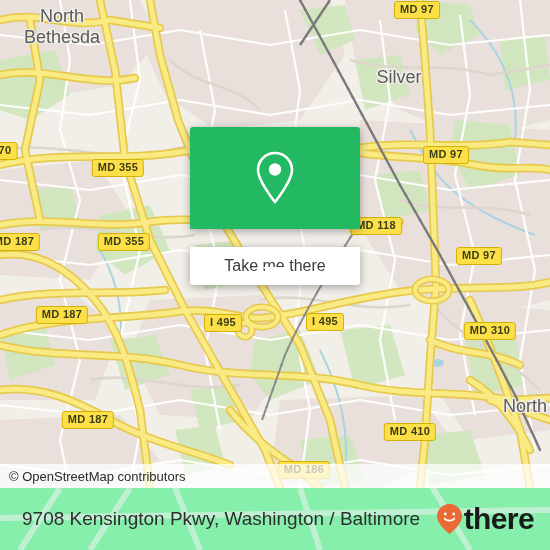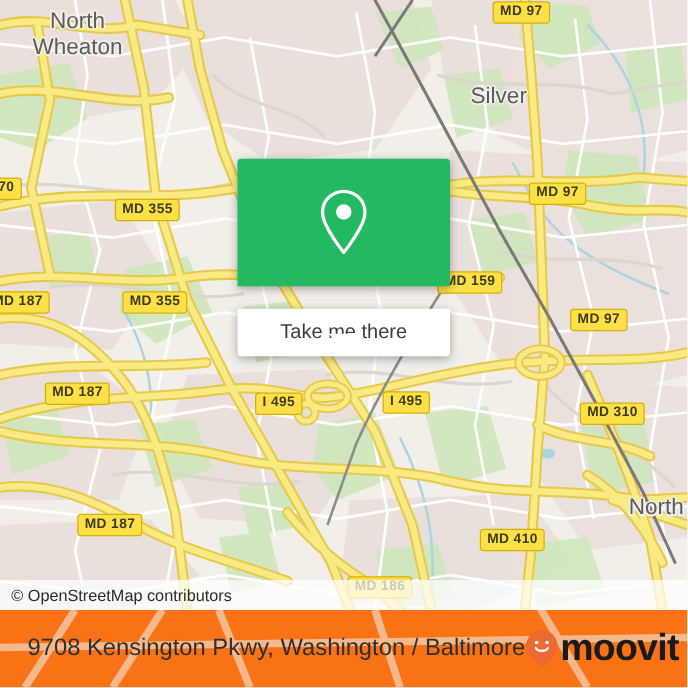--- a/index.html
+++ b/index.html
@@ -88,21 +88,21 @@
     display:flex; align-items:center;
     padding-left:9px;
     color:#2b2b2b;
     font-size:13px;
   }
 
   
   .footer {
     position:absolute; left:0; top:488px;
     width:550px; height:62px;
-    background:#f97316;
+    background:#86efac;
     display:flex; align-items:center; justify-content:space-between;
     padding:0 16px 0 22px;
     overflow:hidden;
   }
   .footer-watermark {
     position:absolute; left:0; top:0; width:550px; height:62px;
     opacity:.55; pointer-events:none;
   }
   .footer-address {
     position:relative;
@@ -279,32 +279,32 @@
           <path d="M355,230 C330,270 305,310 285,355 L262,420"></path>
         </g>
         <g stroke="#8c8c8c" stroke-width="2" stroke-dasharray="1 8" stroke-linecap="round" fill="none">
           <path d="M355,230 C330,270 305,310 285,355 L262,420"></path>
         </g>
       </g>
     </svg>
 
     <div class="place two-line" style="left:62px; top:27px;">
       <div>North</div>
-      <div>Wheaton</div>
+      <div>Bethesda</div>
     </div>
     <div class="place" style="left:399px; top:77px;">Silver</div>
     <div class="place" style="left:525px; top:406px;">North</div>
 
     <div class="shield" style="left:417px; top:10px;">MD 97</div>
     <div class="shield" style="left:446px; top:155px;">MD 97</div>
     <div class="shield" style="left:5px;   top:151px;">70</div>
     <div class="shield" style="left:118px; top:168px;">MD 355</div>
     <div class="shield" style="left:14px;  top:242px;">MD 187</div>
     <div class="shield" style="left:124px; top:242px;">MD 355</div>
-    <div class="shield" style="left:376px; top:226px;">MD 159</div>
+    <div class="shield" style="left:376px; top:226px;">MD 118</div>
     <div class="shield" style="left:479px; top:256px;">MD 97</div>
     <div class="shield" style="left:62px;  top:315px;">MD 187</div>
     <div class="shield" style="left:223px; top:323px;">I 495</div>
     <div class="shield" style="left:325px; top:322px;">I 495</div>
     <div class="shield" style="left:490px; top:331px;">MD 310</div>
     <div class="shield" style="left:88px;  top:420px;">MD 187</div>
     <div class="shield" style="left:410px; top:432px;">MD 410</div>
     <div class="shield" style="left:304px; top:470px;">MD 186</div>
 
     <div class="popup">
@@ -339,17 +339,17 @@
 
     <div class="footer-address">9708 Kensington Pkwy, Washington / Baltimore</div>
 
     <div class="brand">
       <svg class="brand-mark" viewBox="0 0 27 32">
         <path d="M13.5 1 C6.6 1 1 6.6 1 13.5 C1 21.5 13.5 31 13.5 31 C13.5 31 26 21.5 26 13.5 C26 6.6 20.4 1 13.5 1 Z" fill="#eb6a33"></path>
         <circle cx="9.3" cy="11" r="1.45" fill="#ffffff"></circle>
         <circle cx="17.7" cy="11" r="1.45" fill="#ffffff"></circle>
         <path d="M8.6 15.4 C10.3 18.4 16.7 18.4 18.4 15.4" fill="none" stroke="#ffffff" stroke-width="1.7" stroke-linecap="round"></path>
       </svg>
-      <span class="brand-word">moovit</span>
+      <span class="brand-word">there</span>
     </div>
   </div>
 
 </div>
 
 </body></html>

